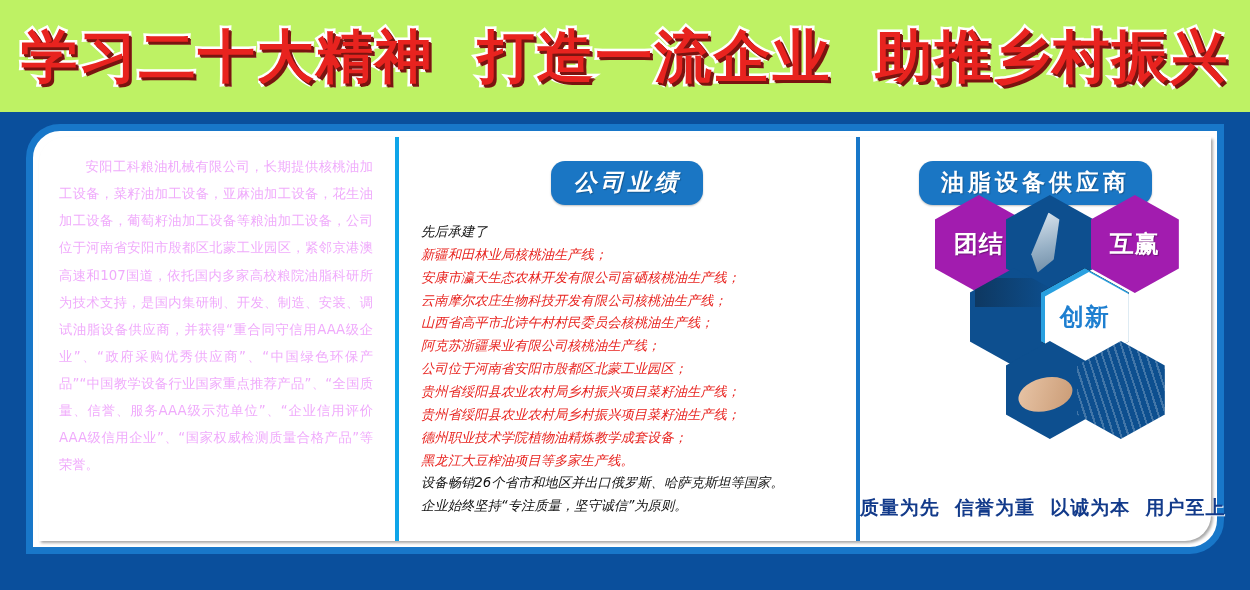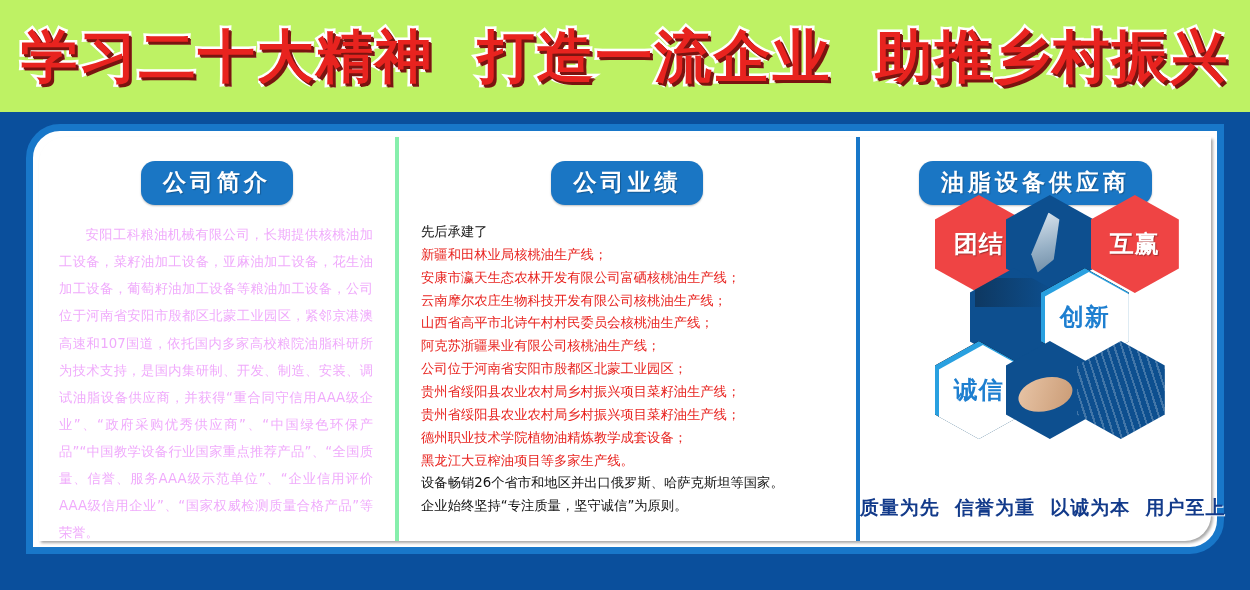--- a/index.html
+++ b/index.html
@@ -56,21 +56,21 @@
   }
 
   
   .columns{
     position:absolute;left:39px;top:137px;
     width:1172px;height:404px;
     display:flex;z-index:4;
   }
   .col{position:relative;height:100%;box-sizing:border-box;}
   .col-1{width:364px;}
-  .col-2{width:471px;border-left:4px solid #86efac;}
+  .col-2{width:471px;border-left:4px solid #0ea5e9;font-style:italic;}
   .col-3{width:363px;border-left:4px solid #1877c9;}
 
   
   .badge{
     margin:24px auto 0 auto;
     background:#1a76c4;
     border-radius:14px;
     color:#ffffff;
     font-family:"DejaVu Sans","Liberation Sans",sans-serif;
     font-weight:bold;
@@ -113,21 +113,21 @@
     position:absolute;left:0;top:58px;width:100%;height:250px;
   }
   .hex{
     position:absolute;
     width:88px;height:98px;
     clip-path:polygon(50% 0%,100% 25%,100% 75%,50% 100%,0% 75%,0% 25%);
     display:flex;align-items:center;justify-content:center;
     font-family:"DejaVu Sans","Liberation Sans",sans-serif;
     font-weight:bold;font-size:24px;letter-spacing:1px;
   }
-  .hex.solid{background:#ef4444;color:#ffffff;text-shadow:1px 1px 1px rgba(0,0,0,.3);}
+  .hex.solid{background:#a21caf;color:#ffffff;text-shadow:1px 1px 1px rgba(0,0,0,.3);}
   .hex.outline{
     background:#0f172a;color:#1e7fd0;
     box-sizing:border-box;
   }
   .hex.outline::before{
     content:"";position:absolute;inset:0;
     background:#29a0e0;
     clip-path:polygon(50% 0%,100% 25%,100% 75%,50% 100%,0% 75%,0% 25%);
     z-index:-1;
   }
@@ -197,21 +197,20 @@
 <div class="banner">
   <div class="banner-title">学习二十大精神  打造一流企业  助推乡村振兴</div>
 </div>
 
 <div class="frame-outer"></div>
 <div class="frame-inner"></div>
 
 <div class="columns">
 
   <div class="col col-1">
-    <div class="badge">公司简介</div>
     <p class="intro">安阳工科粮油机械有限公司，长期提供核桃油加工设备，菜籽油加工设备，亚麻油加工设备，花生油加工设备，葡萄籽油加工设备等粮油加工设备，公司位于河南省安阳市殷都区北蒙工业园区，紧邻京港澳高速和107国道，依托国内多家高校粮院油脂科研所为技术支持，是国内集研制、开发、制造、安装、调试油脂设备供应商，并获得“重合同守信用AAA级企业”、“政府采购优秀供应商”、“中国绿色环保产品”“中国教学设备行业国家重点推荐产品”、“全国质量、信誉、服务AAA级示范单位”、“企业信用评价AAA级信用企业”、“国家权威检测质量合格产品”等荣誉。</p>
   </div>
 
   <div class="col col-2">
     <div class="badge">公司业绩</div>
     <div class="ach">
       <div class="lead">先后承建了</div>
       <div class="item">新疆和田林业局核桃油生产线；</div>
       <div class="item">安康市瀛天生态农林开发有限公司富硒核桃油生产线；</div>
       <div class="item">云南摩尔农庄生物科技开发有限公司核桃油生产线；</div>
@@ -239,24 +238,20 @@
       <div class="hex solid" style="left:231px;top:0px;">
         <span class="hexlabel">互赢</span>
       </div>
 
       <div class="hex photo ph-snow" style="left:110px;top:73px;"></div>
       <div class="hex outline" style="left:181px;top:73px;">
         <span class="hex outline-in"></span>
         <span class="hexlabel">创新</span>
       </div>
 
-      <div class="hex outline" style="left:75px;top:146px;">
-        <span class="hex outline-in"></span>
-        <span class="hexlabel">诚信</span>
-      </div>
       <div class="hex photo ph-hand" style="left:146px;top:146px;"></div>
       <div class="hex photo ph-bldg" style="left:217px;top:146px;"></div>
     </div>
 
     <div class="slogan">质量为先  信誉为重  以诚为本  用户至上</div>
   </div>
 
 </div>
 
 </body></html>

